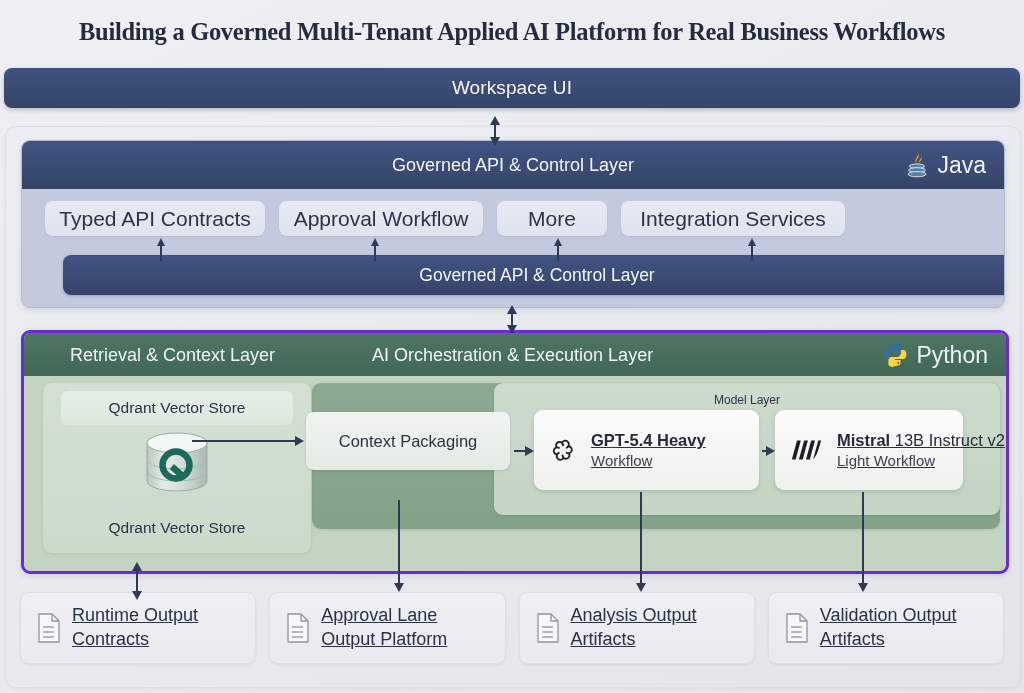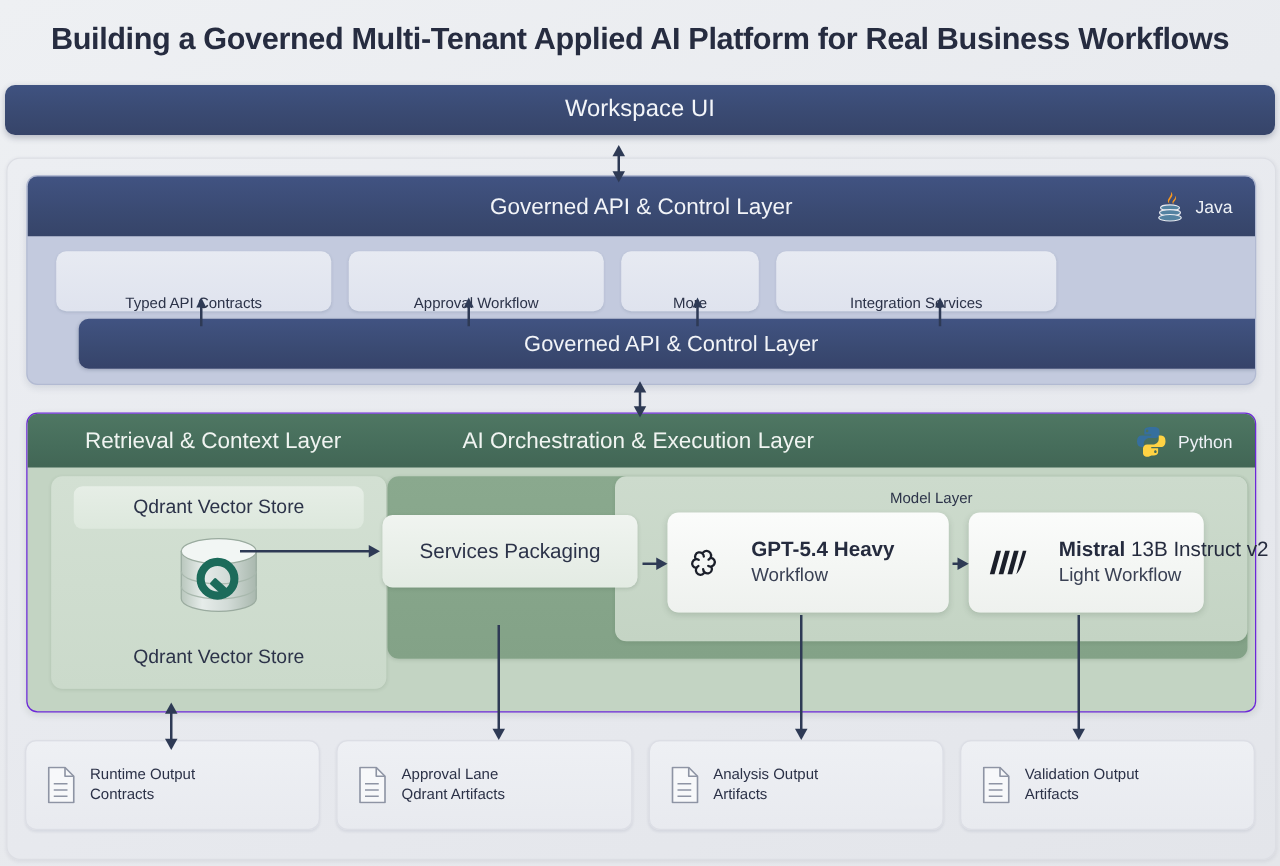--- a/index.html
+++ b/index.html
@@ -24,20 +24,21 @@
   .page-title {
     position: absolute;
     left: 0; top: 18px;
     width: 1024px;
     text-align: center;
     font-size: 24.5px;
     font-weight: 700;
     letter-spacing: -0.3px;
     color: #262c40;
     white-space: nowrap;
+    font-family: Liberation Serif, serif;
   }
 
   
   .workspace-bar {
     position: absolute;
     left: 4px; top: 68px;
     width: 1016px; height: 40px;
     border-radius: 8px;
     background: linear-gradient(180deg, #3f5280 0%, #3a4a72 55%, #364469 100%);
     box-shadow: 0 2px 5px rgba(40,50,80,0.28);
@@ -117,36 +118,36 @@
     font-size: 18px;
   }
   .tech-badge {
     position: absolute;
     right: 18px; top: 50%;
     transform: translateY(-50%);
     display: flex; align-items: center; gap: 8px;
     font-size: 19px;
     color: #eef1f6;
   }
-  .tech-badge .tech-label { font-size: 14px; }
+  .tech-badge .tech-label { font-size: 23px; }
 
   .feature-row {
     position: absolute;
     left: 23px; top: 60px;
     width: 936px;
     display: flex;
     gap: 14px;
   }
   .feature-card {
-    height: 48px;
+    height: 35px;
     border-radius: 8px;
     background: linear-gradient(180deg, #e7eaf2 0%, #dfe3ee 100%);
     box-shadow: 0 1px 2px rgba(60,70,100,0.12);
-    display: flex; align-items: flex-end; justify-content: center;
-    font-size: 12px;
+    display: flex; align-items: center; justify-content: center;
+    font-size: 21px;
     color: #2c3349;
     white-space: nowrap;
     padding: 0 10px;
     box-sizing: border-box;
   }
   .fc-0 { flex: 0 0 220px; }
   .fc-1 { flex: 0 0 204px; }
   .fc-2 { flex: 0 0 138px; }
   .fc-3 { flex: 0 0 224px; }
   .fc-4 { flex: 0 0 110px; }
@@ -163,21 +164,21 @@
     box-shadow: 0 1px 3px rgba(40,50,80,0.25);
   }
 
   
   .ai-layer {
     position: absolute;
     left: 21px; top: 330px;
     width: 982px; height: 238px;
     border-radius: 9px;
     background: #c3d4c3;
-    border: 1px solid #6d28d9;
+    border: 3px solid #6d28d9;
     box-shadow: 0 2px 6px rgba(55,80,60,0.14);
     overflow: hidden;
   }
   .ai-header {
     position: absolute;
     left: 0; top: 0;
     width: 100%; height: 43px;
     background: linear-gradient(180deg, #4f7763 0%, #466d5b 60%, #426655 100%);
     color: #f0f4f1;
     font-size: 18px;
@@ -265,24 +266,25 @@
     box-shadow: 0 1px 3px rgba(50,70,55,0.16);
     z-index: 5;
   }
 
   .model-card {
     position: absolute;
     border-radius: 9px;
     background: linear-gradient(180deg, #fbfcfb 0%, #eef1ee 100%);
     box-shadow: 0 2px 5px rgba(50,70,55,0.18);
     display: flex; align-items: center;
-    gap: 24px;
+    gap: 14px;
     padding: 0 14px;
     box-sizing: border-box;
     z-index: 5;
+    text-decoration: underline;
   }
   .model-card-1 { left: 534px; top: 410px; width: 225px; height: 80px; }
   .model-card-2 { left: 775px; top: 410px; width: 188px; height: 80px; }
   .model-text .line1 { font-size: 16.5px; color: #252b3e; line-height: 1.25; white-space: nowrap; }
   .model-text .line1 .bold { font-weight: 700; }
   .model-text .line2 { font-size: 15px; color: #3a4154; line-height: 1.3; white-space: nowrap; }
 
   
   .output-row {
     position: absolute;
@@ -297,23 +299,24 @@
     border-radius: 9px;
     background: linear-gradient(180deg, #eef0f4 0%, #e8eaef 100%);
     border: 1px solid #dcdee5;
     box-shadow: 0 1px 2px rgba(60,70,95,0.09);
     display: flex; align-items: center;
     gap: 11px;
     padding: 0 16px;
     box-sizing: border-box;
   }
   .output-card .doc-text {
-    font-size: 12px;
+    font-size: 18px;
     color: #2b3147;
     line-height: 1.32;
+    text-decoration: underline;
   }
 
   svg { display: block; }
 </style>
 </head>
 <body>
 
 <div class="stage">
 
   <div class="page-title">Building a Governed Multi-Tenant Applied AI Platform for Real Business Workflows</div>
@@ -430,21 +433,21 @@
             <circle cx="36" cy="34" r="13.5" fill="none" stroke="#1c6b5a" stroke-width="6.5"></circle>
             <rect x="34" y="33" width="17" height="6.6" rx="1" transform="rotate(42 34 33)" fill="#1c6b5a"></rect>
           </g>
         </svg>
       </div>
       <div class="retrieval-label">Qdrant Vector Store</div>
     </div>
   </div>
 
   <div class="context-card">
-    <span>Services Packaging</span>
+    <span>Context Packaging</span>
   </div>
 
   <div class="harrow" style="left:192px; top:440px; width:104px;">
     <span class="head-right"></span>
   </div>
 
   <div class="harrow" style="left:514px; top:450px; width:12px;">
     <span class="head-right"></span>
   </div>
 
@@ -529,21 +532,21 @@
         <svg width="24" height="30" viewBox="0 0 24 30">
           <path d="M2 1 H15 L22 8 V29 H2 Z" fill="#f7f8fa" stroke="#8e94a4" stroke-width="1.3" stroke-linejoin="round"></path>
           <path d="M15 1 V8 H22" fill="none" stroke="#8e94a4" stroke-width="1.3" stroke-linejoin="round"></path>
           <line x1="6" y1="14" x2="17" y2="14" stroke="#8e94a4" stroke-width="1.3"></line>
           <line x1="6" y1="19" x2="17" y2="19" stroke="#8e94a4" stroke-width="1.3"></line>
           <line x1="6" y1="24" x2="17" y2="24" stroke="#8e94a4" stroke-width="1.3"></line>
         </svg>
       </span>
       <span class="doc-text">
         <div>Approval Lane</div>
-        <div>Qdrant Artifacts</div>
+        <div>Output Platform</div>
       </span>
     </div>
 
     <div class="output-card">
       <span>
         <svg width="24" height="30" viewBox="0 0 24 30">
           <path d="M2 1 H15 L22 8 V29 H2 Z" fill="#f7f8fa" stroke="#8e94a4" stroke-width="1.3" stroke-linejoin="round"></path>
           <path d="M15 1 V8 H22" fill="none" stroke="#8e94a4" stroke-width="1.3" stroke-linejoin="round"></path>
           <line x1="6" y1="14" x2="17" y2="14" stroke="#8e94a4" stroke-width="1.3"></line>
           <line x1="6" y1="19" x2="17" y2="19" stroke="#8e94a4" stroke-width="1.3"></line>

